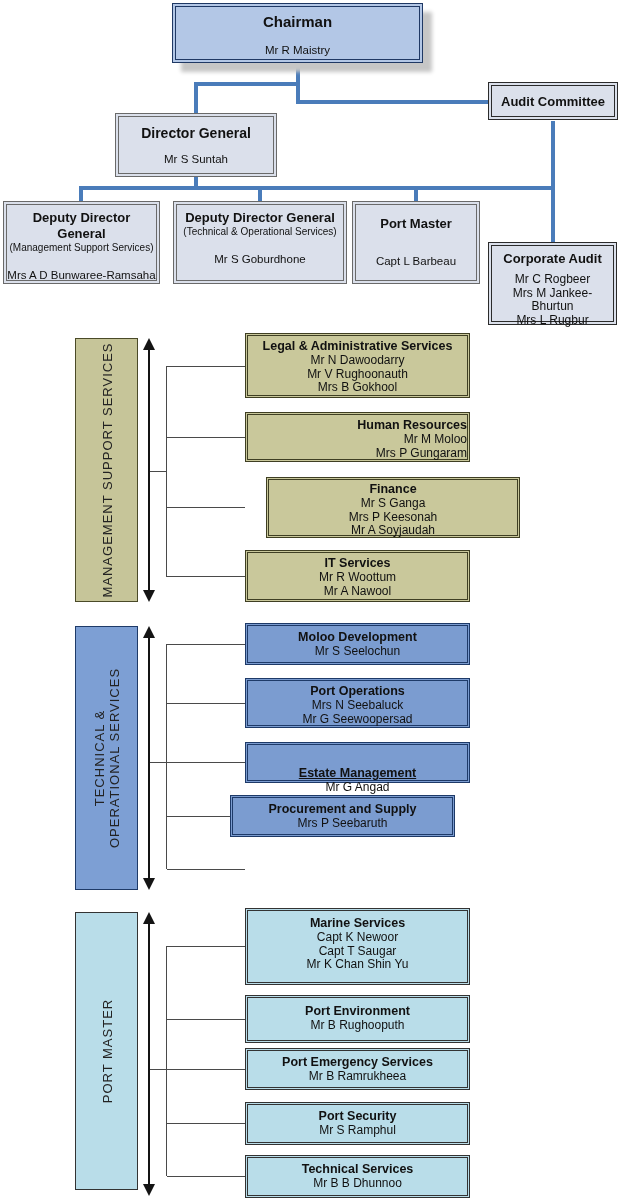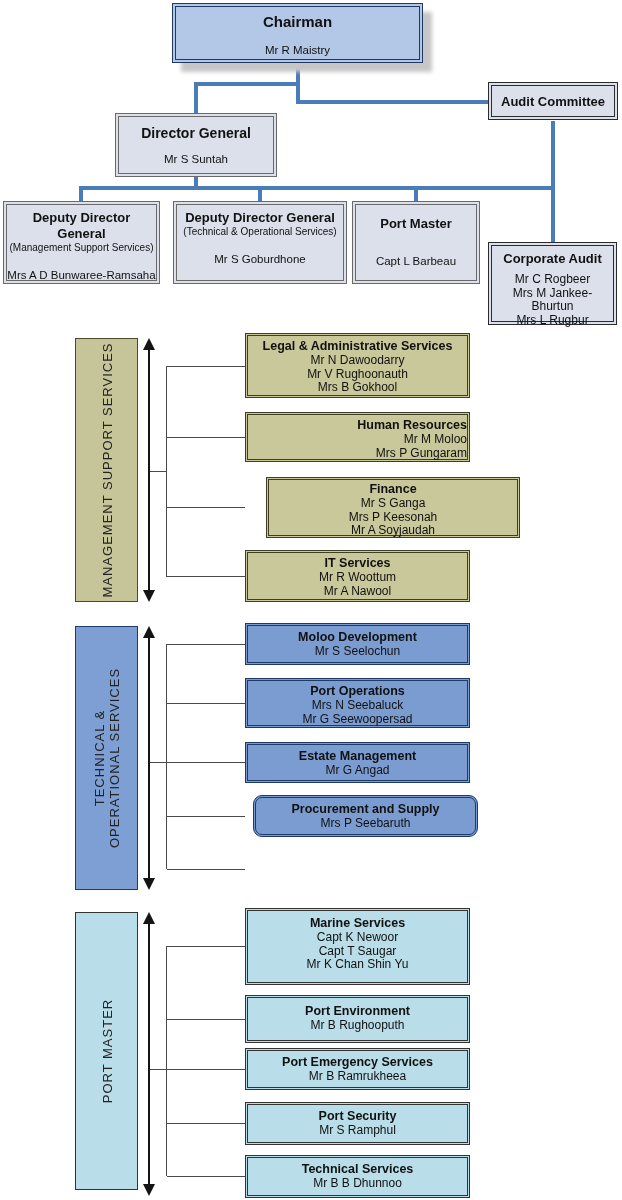--- a/index.html
+++ b/index.html
@@ -155,24 +155,24 @@
   <div class="box s2box" style="left:245px;top:623px;width:225px;height:42px;">
     <div class="t12" style="margin-top:4px;">Moloo Development</div>
     <div class="n11s">Mr S Seelochun</div>
   </div>
   <div class="box s2box" style="left:245px;top:678px;width:225px;height:50px;">
     <div class="t12" style="margin-top:3px;">Port Operations</div>
     <div class="n11s">Mrs N Seebaluck</div>
     <div class="n11s">Mr G Seewoopersad</div>
   </div>
   <div class="box s2box" style="left:245px;top:742px;width:225px;height:41px;">
-    <div class="t12" style="margin-top:4px;">Estate Management</div>
+    <div class="t12" style="margin-top:21px;text-decoration:underline;">Estate Management</div>
     <div class="n11s">Mr G Angad</div>
   </div>
-  <div class="box s2box" style="left:253px;top:795px;width:225px;height:42px;border-radius:9px;">
+  <div class="box s2box" style="left:230px;top:795px;width:225px;height:42px;">
     <div class="t12" style="margin-top:4px;">Procurement and Supply</div>
     <div class="n11s">Mrs P Seebaruth</div>
   </div>
 
   <div class="box slabel3 vwrap" style="left:75px;top:912px;width:63px;height:278px;">
     <div class="vinner">PORT MASTER</div>
   </div>
   <div class="tip up" style="left:143px;top:912px;"></div>
   <div class="aline" style="left:148px;top:923px;height:262px;"></div>
   <div class="tip down" style="left:143px;top:1184px;"></div>

